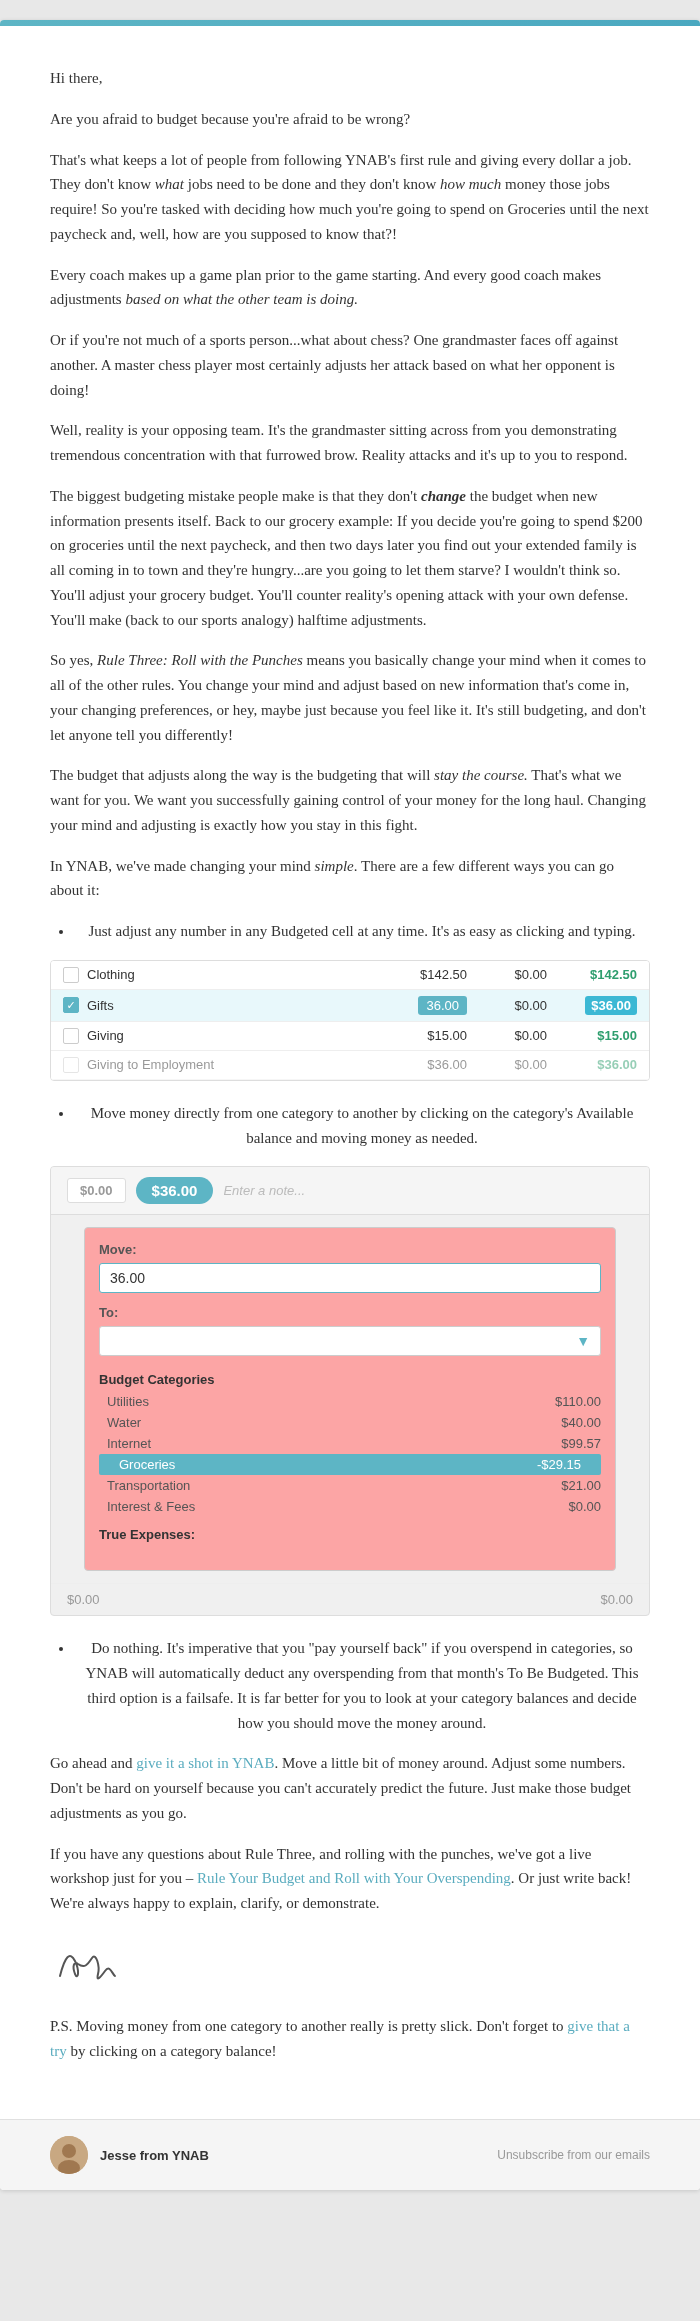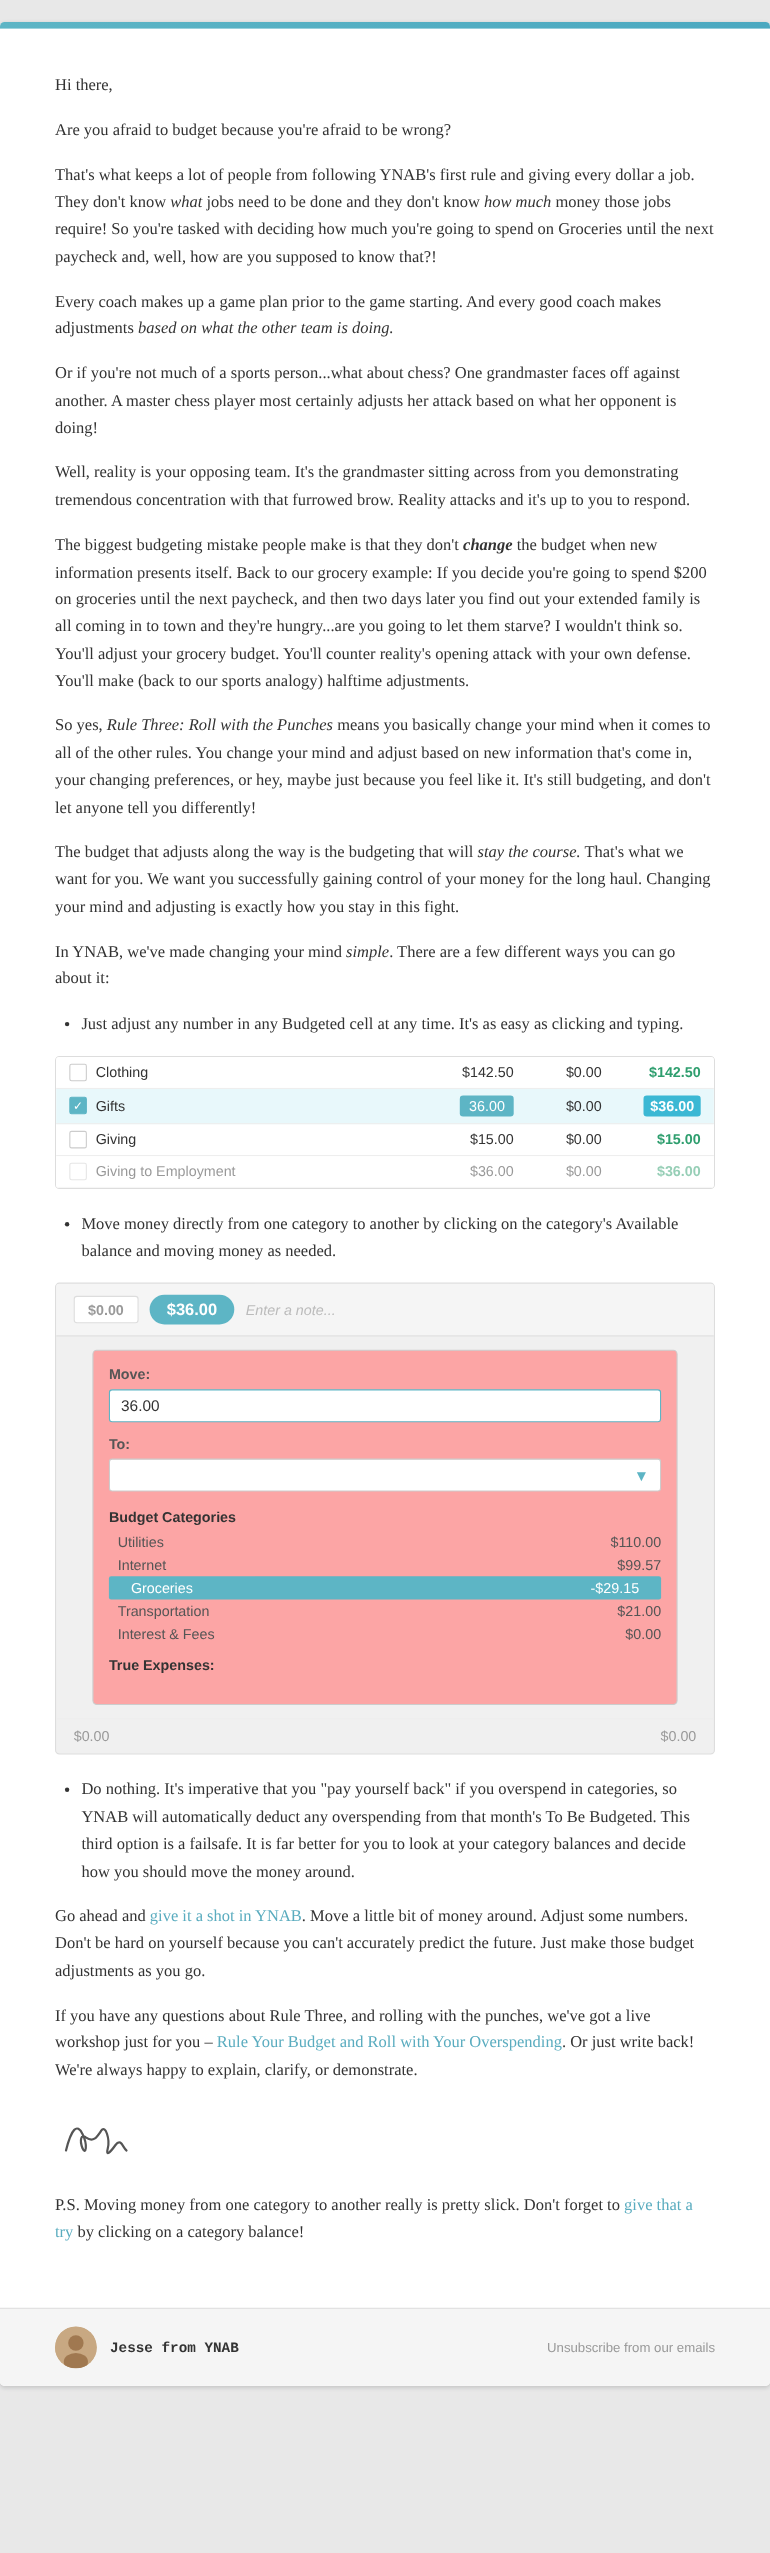--- a/index.html
+++ b/index.html
@@ -31,20 +31,21 @@
       line-height: 1.65;
       color: #333;
     }
     .email-body ul {
       margin: 0 0 16px 0;
       padding-left: 24px;
     }
     .email-body ul li {
       margin-bottom: 14px;
       line-height: 1.65;
+      text-align: center;
     }
     em { font-style: italic; }
     strong { font-weight: bold; margin-top: 12px; }
     a { color: #5aacbf; text-decoration: none; }
 
     
     .screenshot-container {
       margin: 16px 0 20px 0;
       border: 1px solid #ddd;
       border-radius: 4px;
@@ -244,21 +245,21 @@
       border-radius: 50%;
       background: #c8a882;
       display: flex;
       align-items: center;
       justify-content: center;
       color: #7a5c3a;
       font-size: 20px;
       overflow: hidden;
     }
     .footer-name {
-      font-family: Liberation Mono, monospace;
+      font-family: Liberation Sans, sans-serif;
       font-size: 13px;
       color: #555;
     }
     .footer-name span { font-weight: bold; color: #333; }
     .footer-unsub {
       font-family: Arial, sans-serif;
       font-size: 12px;
       color: #999;
     }
   </style>
@@ -362,20 +363,24 @@
           <span></span>
           <span class="dropdown-arrow">▼</span>
         </div>
         <div class="budget-categories-list">
           <div class="cat-header">Budget Categories</div>
           <div class="cat-item">
             <span>Utilities</span>
             <span>$110.00</span>
           </div>
           <div class="cat-item">
+            <span>Water</span>
+            <span>$40.00</span>
+          </div>
+          <div class="cat-item">
             <span>Internet</span>
             <span>$99.57</span>
           </div>
           <div class="cat-item highlighted-row">
             <span>Groceries</span>
             <span>-$29.15</span>
           </div>
           <div class="cat-item">
             <span>Transportation</span>
             <span>$21.00</span>

